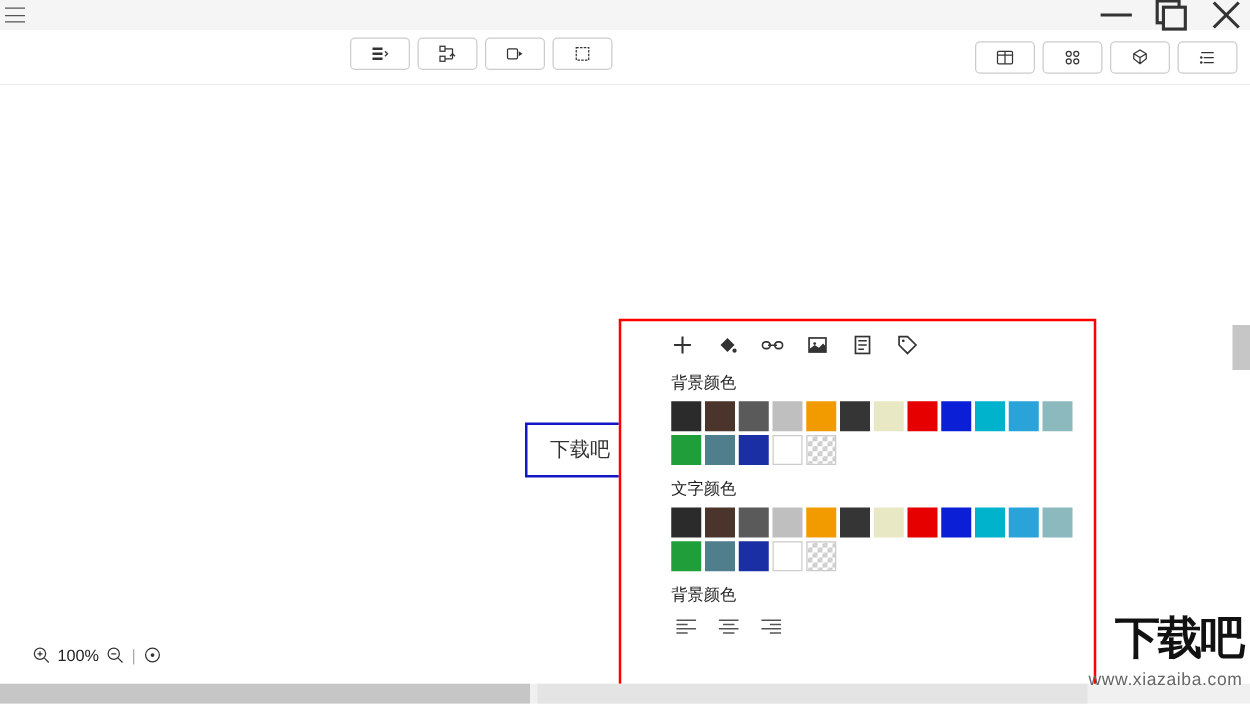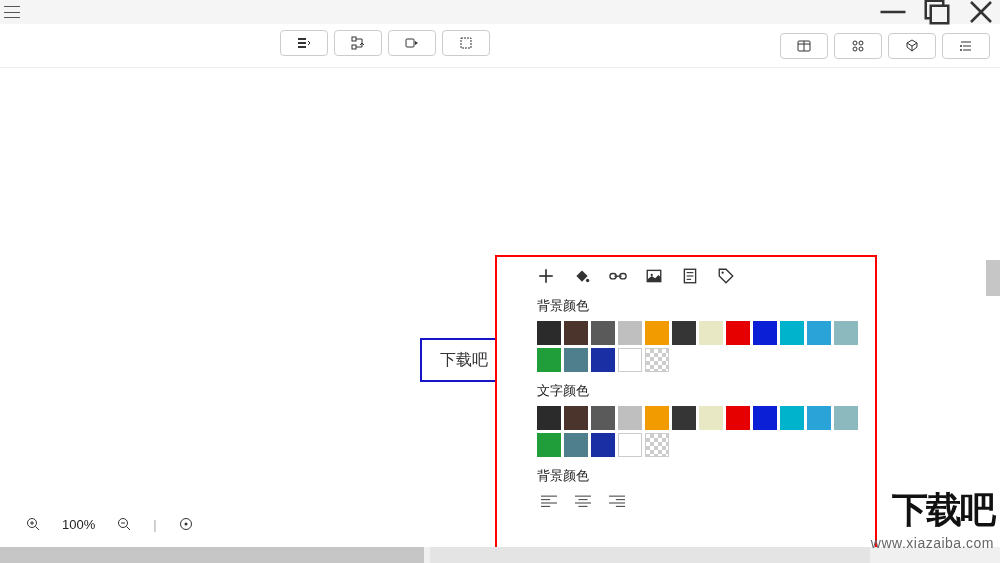--- a/index.html
+++ b/index.html
@@ -27,21 +27,21 @@
     
     .section-label { font-size: 13px; padding: 4px 12px 6px; color: #222; font-weight: 500; }
     .swatches { display: flex; flex-wrap: wrap; gap: 3px; padding: 0 12px 6px; }
     .swatch { width: 24px; height: 24px; cursor: pointer; }
     .swatch.white { border: 1px solid #ccc; }
     .swatch.trans { background-image: linear-gradient(45deg,#ccc 25%,transparent 25%,transparent 75%,#ccc 75%),linear-gradient(45deg,#ccc 25%,transparent 25%,transparent 75%,#ccc 75%); background-size: 8px 8px; background-position: 0 0,4px 4px; border: 1px solid #ccc; }
     
     .align-btns { display: flex; gap: 18px; padding: 4px 16px; }
     .align-btn { width: 16px; height: 14px; cursor: pointer; }
     
-    .statusbar { position: absolute; bottom: 28px; left: 26px; height: 22px; display: flex; align-items: center; gap: 22px; font-size: 13px; color: #222; }
+    .statusbar { position: absolute; bottom: 28px; left: 26px; height: 22px; display: flex; align-items: center; gap: 6px; font-size: 13px; color: #222; }
     .zoom-icon { width: 14px; height: 14px; }
     
     .scroll-v { position: absolute; right: 0; top: 260px; width: 14px; height: 36px; background: #c6c6c6; }
     .scroll-h { position: absolute; bottom: 0; left: 0; right: 0; height: 16px; background: #f0f0f0; }
     .scroll-h-thumb { position: absolute; left: 0; width: 424px; height: 16px; background: #c6c6c6; }
     .scroll-h-thumb2 { position: absolute; left: 430px; width: 440px; height: 16px; background: #e4e4e4; }
     
     .watermark { position: absolute; right: 6px; bottom: 12px; text-align: right; }
     .wm-big { font-size: 36px; font-weight: 900; color: #111; font-family: "SimHei", sans-serif; letter-spacing: -2px; }
     .wm-url { font-size: 14px; color: #666; letter-spacing: 0.5px; }

